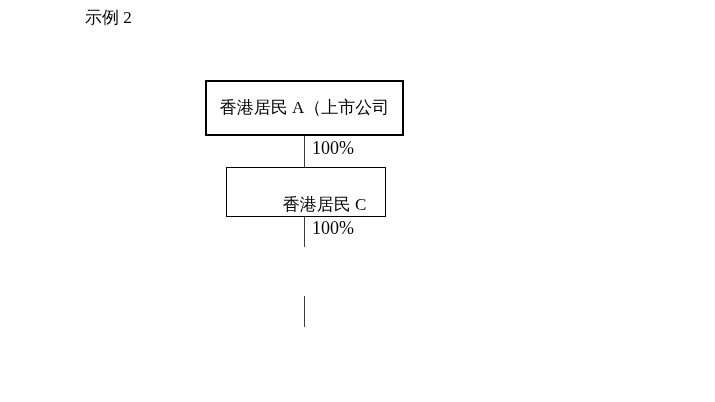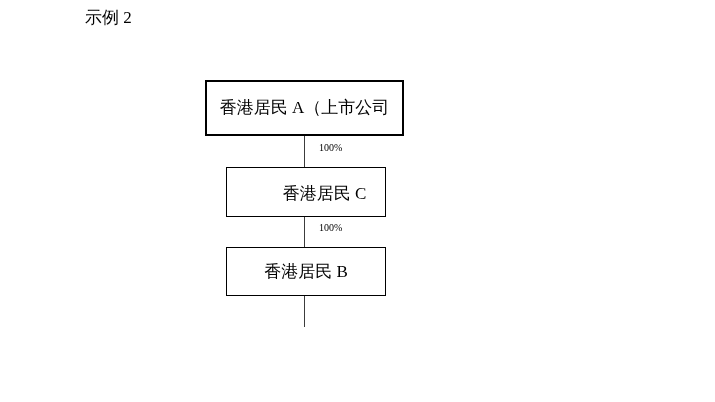--- a/index.html
+++ b/index.html
@@ -43,21 +43,21 @@
     border-width: 2px;
     justify-content: center;
     line-height: 26px;
   }
   .node-c {
     left: 226px;
     top: 167px;
     width: 160px;
     height: 50px;
     padding-top: 4px;
-    justify-content: center;
+    justify-content: flex-end;
     line-height: 22px;
     padding-left: 37px;
   }
   .node-b {
     left: 226px;
     top: 247px;
     width: 160px;
     height: 49px;
     justify-content: center;
     line-height: 22px;
@@ -74,22 +74,22 @@
     position: absolute;
     left: 304px;
     width: 1px;
     background: #3c3c3c;
   }
   .v1 { top: 136px; height: 31px; }
   .v2 { top: 217px; height: 30px; }
   .v3 { top: 296px; height: 31px; }
   .pct {
     position: absolute;
-    left: 319px;
-    font-size: 10px;
+    left: 312px;
+    font-size: 18px;
     line-height: 14px;
     white-space: nowrap;
   }
   .p1 { top: 141px; }
   .p2 { top: 221px; }
   .nowrap { white-space: nowrap; }
 </style>
 </head>
 <body>
 
@@ -104,20 +104,17 @@
   <div class="vline v1"></div>
   <div class="pct p1">100%</div>
 
   <div class="node node-c">
     <span class="nowrap">香港居民 C</span>
   </div>
 
   <div class="vline v2"></div>
   <div class="pct p2">100%</div>
 
-  <div class="node node-b">
-    <span class="nowrap">香港居民 B</span>
-  </div>
 
   <div class="vline v3"></div>
 
 
 </div>
 
 </body></html>

